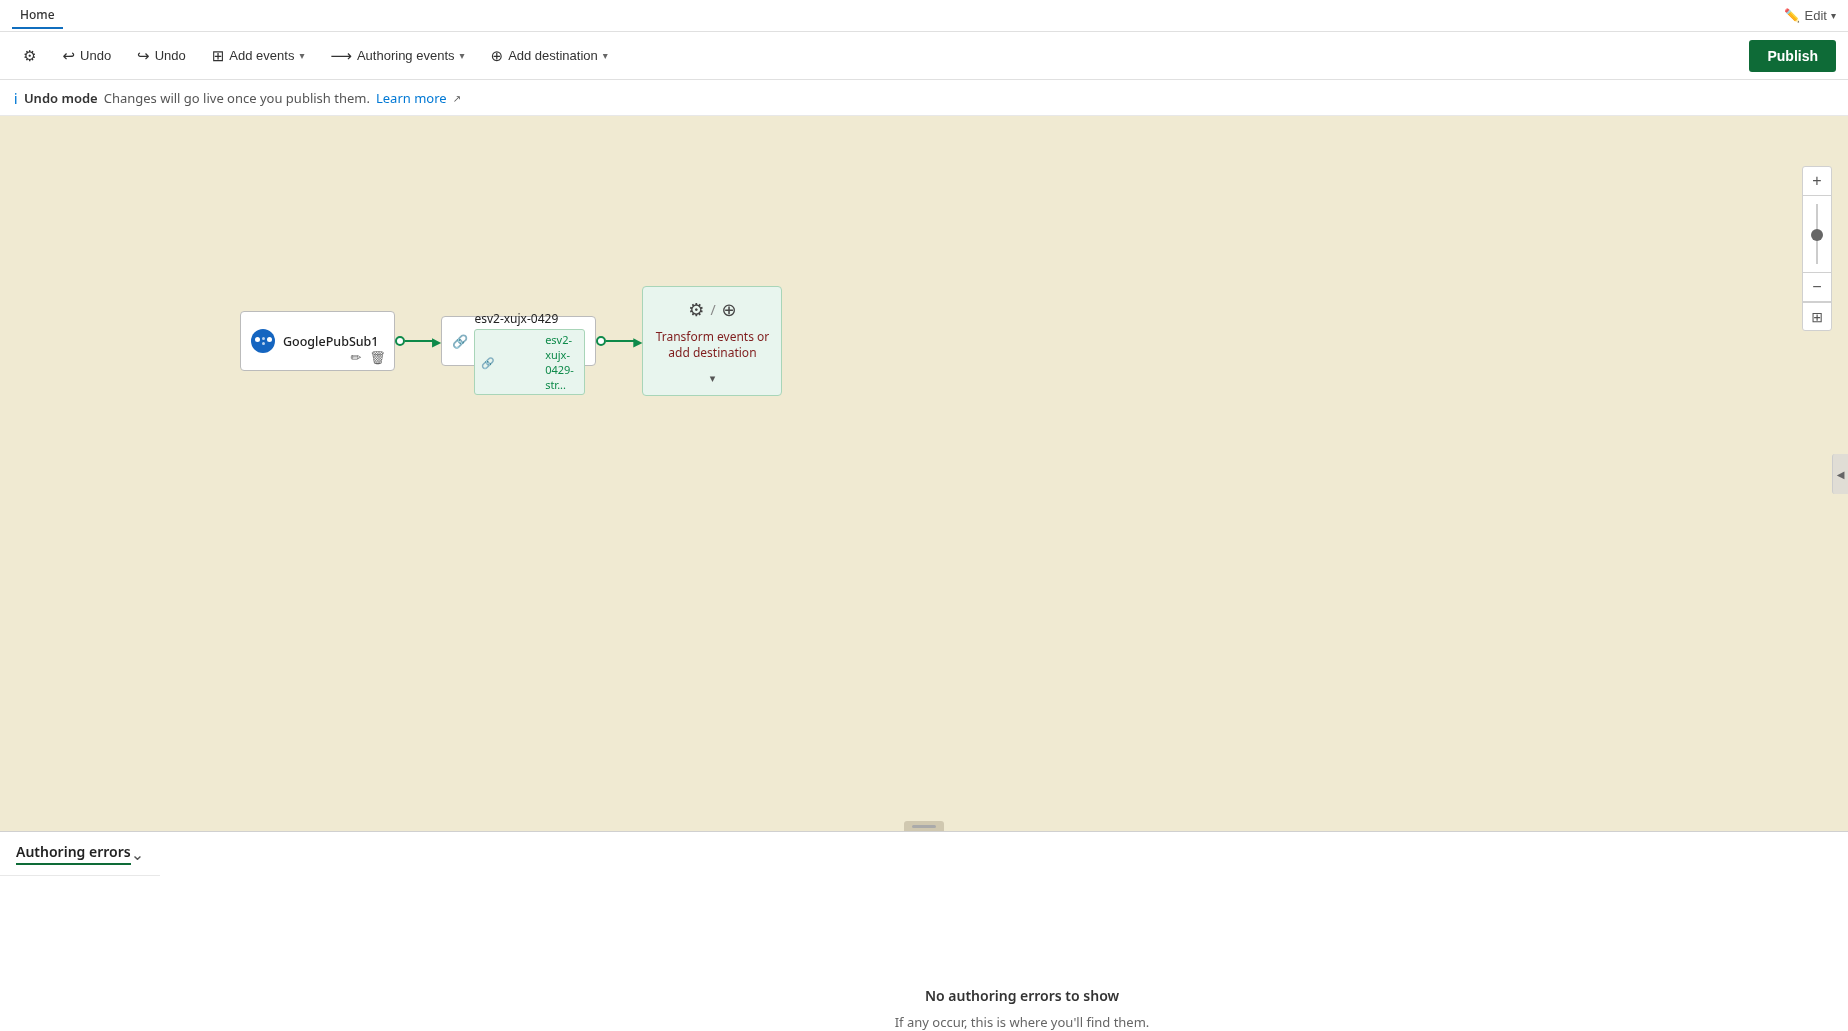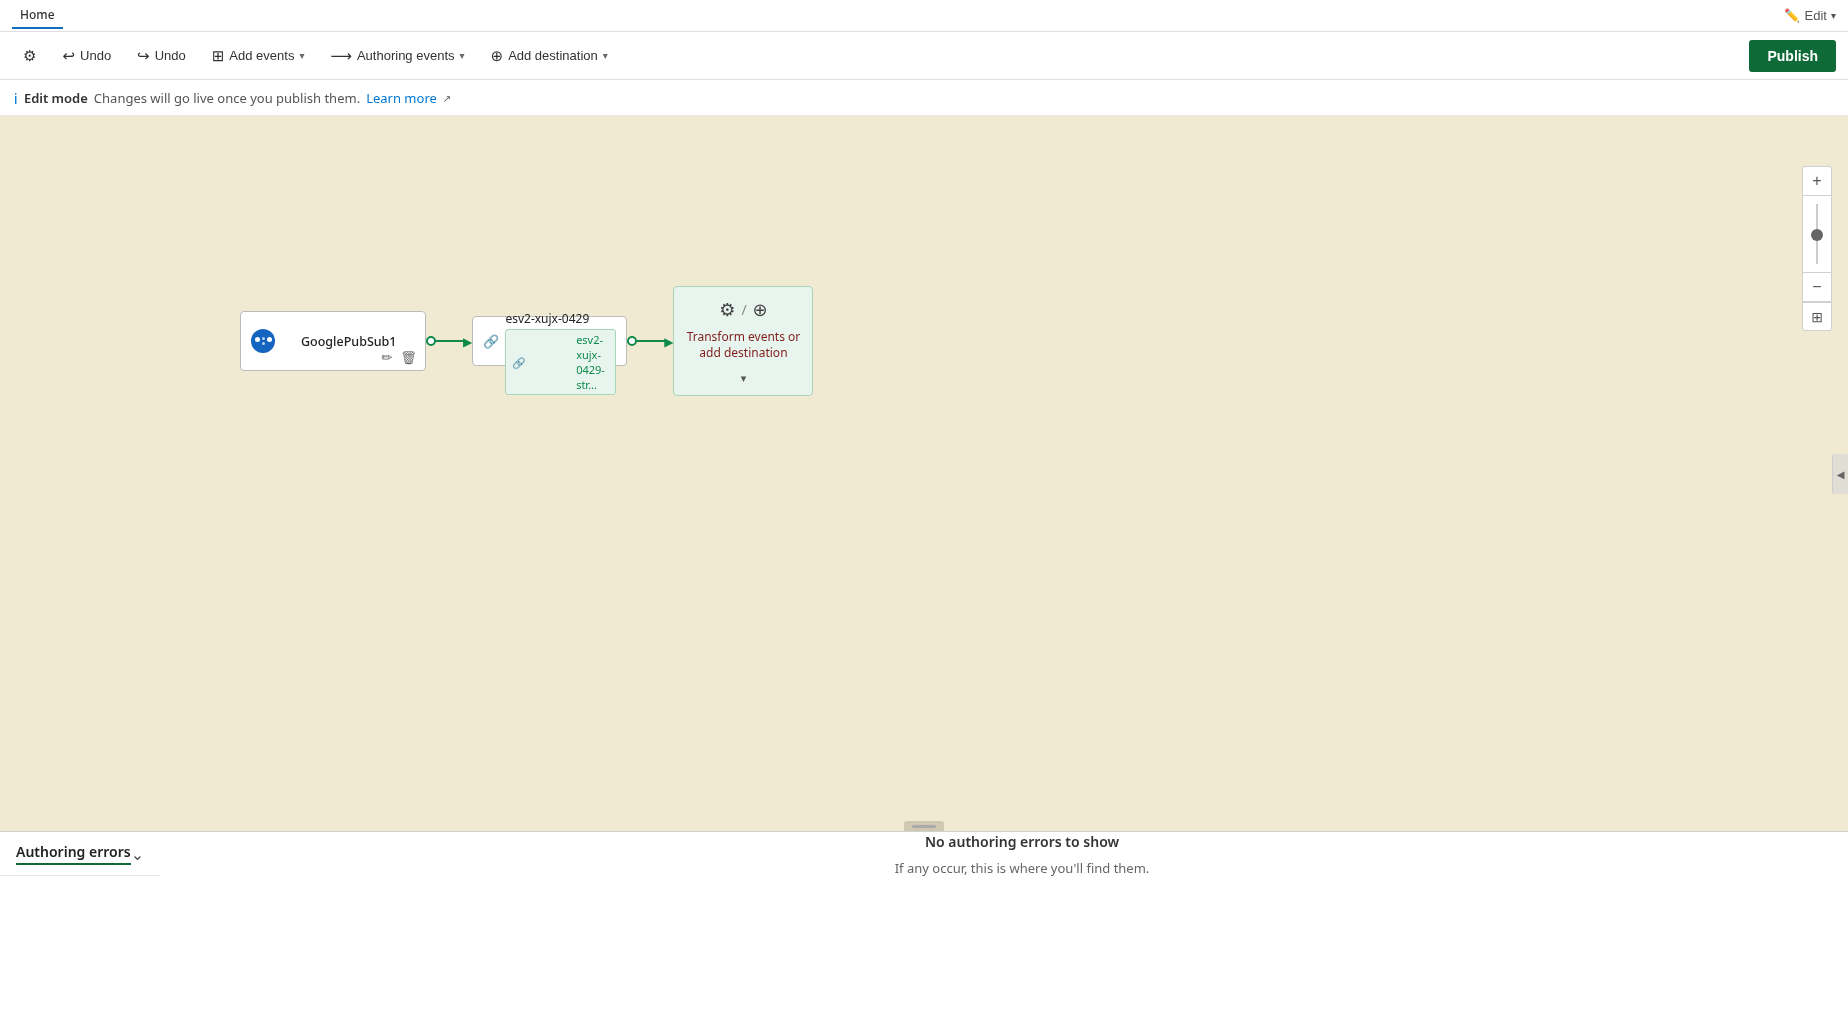--- a/index.html
+++ b/index.html
@@ -104,29 +104,29 @@
       position: absolute;
       top: 170px;
       left: 240px;
       display: flex;
       align-items: center;
       gap: 0;
     }
 
     
     .source-node {
-      width: 186px;
+      width: 155px;
       height: 60px;
       background: #fff;
       border: 1.5px solid #bbb;
       border-radius: 4px;
       display: flex;
       align-items: center;
       padding: 8px 10px;
-      gap: 26px;
+      gap: 8px;
       position: relative;
     }
     .source-name {
       font-size: 12.5px;
       font-weight: 500;
       color: #222;
     }
     .node-actions {
       position: absolute;
       bottom: 4px;
@@ -325,21 +325,21 @@
     .panel-chevron {
       font-size: 16px;
       color: #555;
       cursor: pointer;
     }
     .bottom-panel-content {
       flex: 1;
       display: flex;
       flex-direction: column;
       align-items: center;
-      justify-content: flex-start;
+      justify-content: flex-end;
       gap: 8px;
       padding-left: 36px;
     }
     .no-errors-title {
       font-size: 14px;
       font-weight: 600;
       color: #333;
     }
     .no-errors-sub {
       font-size: 13px;
@@ -438,21 +438,21 @@
     <span class="icon">⊕</span>
     <span>Add destination</span>
     <span class="chevron">▾</span>
   </button>
 
   <button class="publish-btn">Publish</button>
 </div>
 
 <div class="info-bar">
   <span class="info-icon">ℹ</span>
-  <span class="info-label">Edit mode</span>
+  <span class="info-label">Undo mode</span>
   <span>Changes will go live once you publish them.</span>
   <a class="learn-more">Learn more</a>
   <span class="ext-icon">↗</span>
 </div>
 
 <div class="canvas">
 
   <div class="flow-container">
 
     <div class="source-node">

